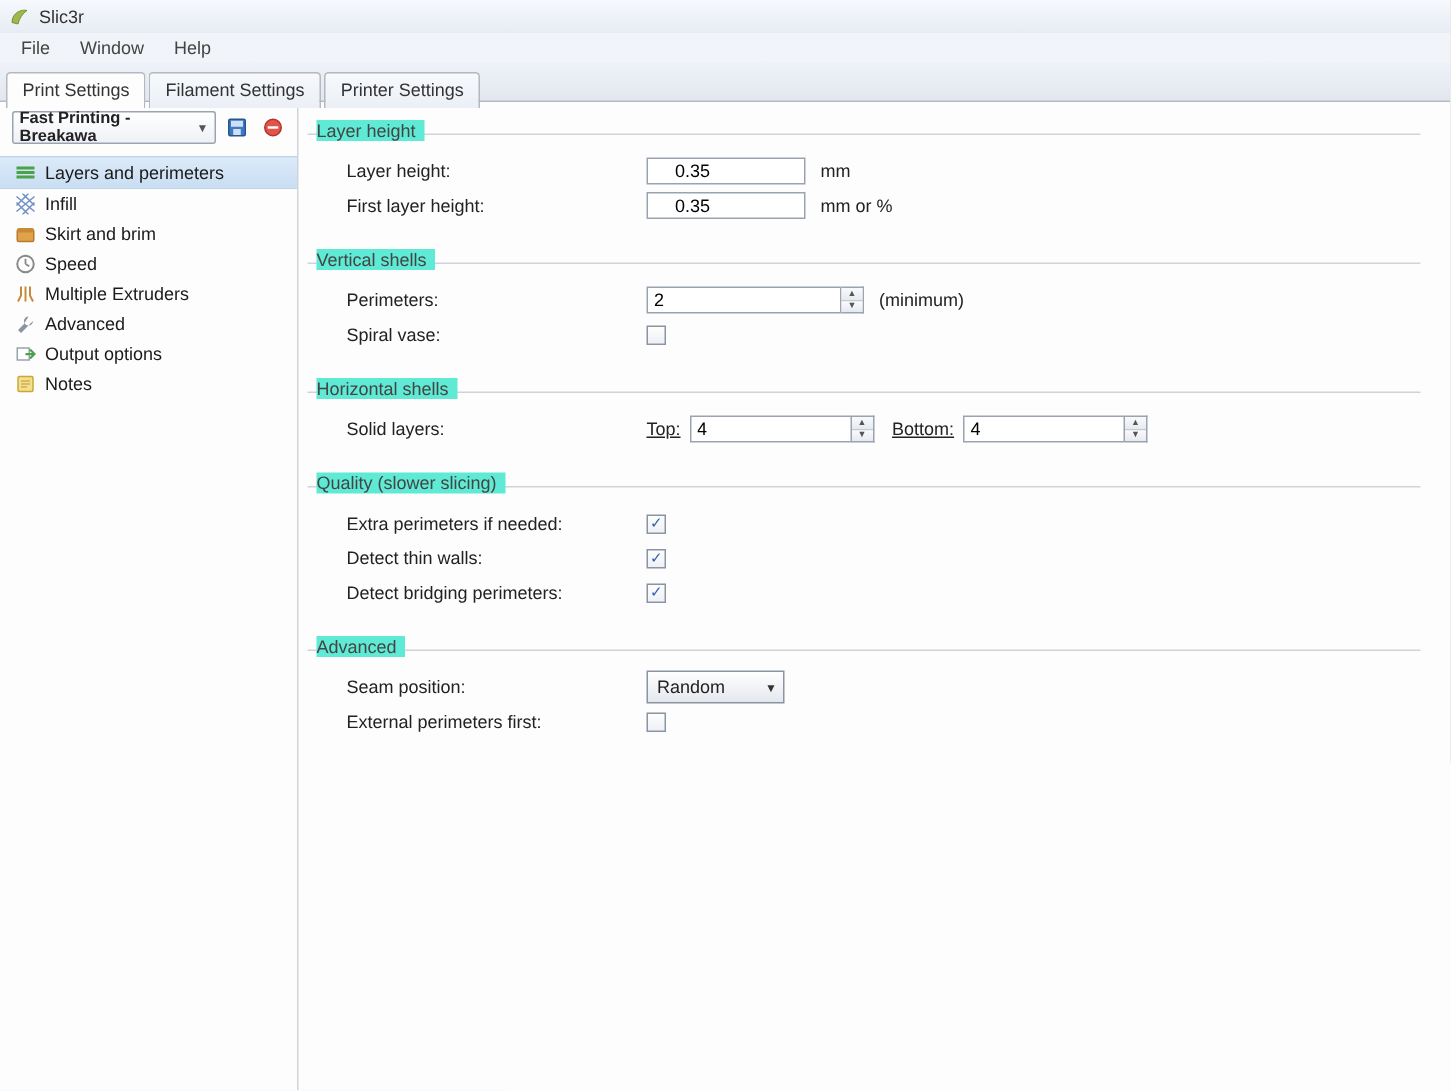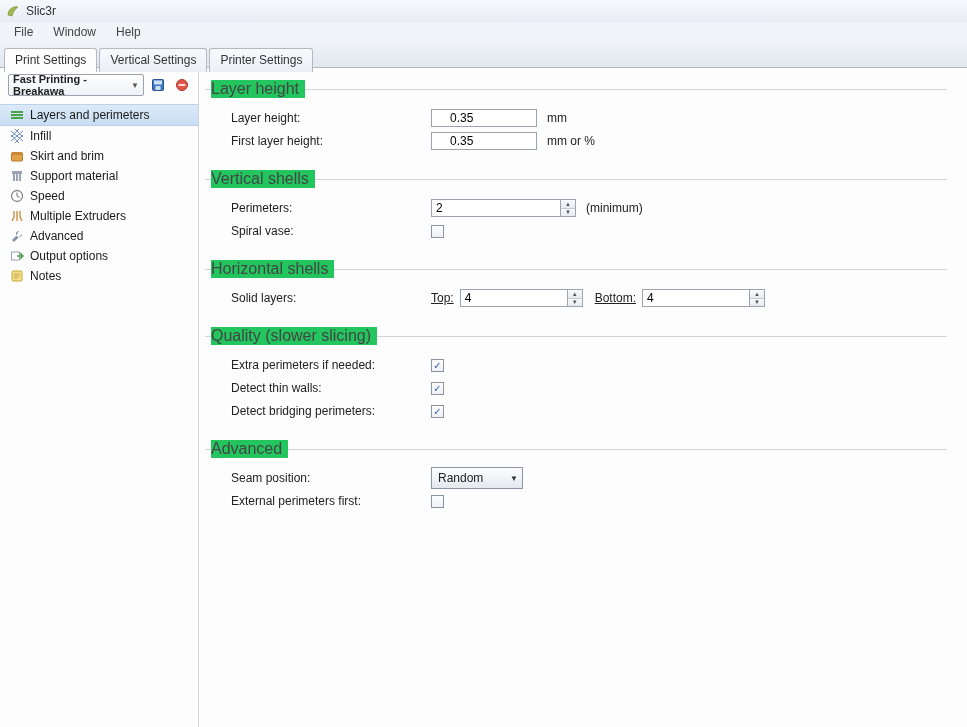--- a/index.html
+++ b/index.html
@@ -19,21 +19,21 @@
   .preset-select .arrow{font-size:8px;color:#555;}
   .icon-btn{width:18px;height:18px;display:flex;align-items:center;justify-content:center;border:1px solid transparent;border-radius:2px;}
   .navlist{padding:2px 0;}
   .nav-item{display:flex;align-items:center;gap:6px;padding:3px 8px 3px 10px;font-size:12px;color:#1a1a1a;}
   .nav-item.selected{background:linear-gradient(to bottom,#dceaf8,#c9def3);border-top:1px solid #bcd3ec;border-bottom:1px solid #bcd3ec;}
   .nav-item .ico{width:14px;height:14px;display:inline-flex;align-items:center;justify-content:center;flex-shrink:0;}
   .content{flex:1;overflow-y:auto;padding:6px 20px 20px 6px;}
   .group{margin:6px 0 18px 0;}
   .group-header{position:relative;padding:0 0 2px 10px;}
   .group-header .line{position:absolute;left:0;right:0;top:9px;height:1px;background:#d0d4da;}
-  .group-header .label{position:relative;background:#22c55e;padding:0 6px 0 0;color:#444;font-size:16px;z-index:1;display:inline-block;margin-left:-4px;}
+  .group-header .label{position:relative;background:#5eead4;padding:0 6px 0 0;color:#444;font-size:12px;z-index:1;display:inline-block;margin-left:-4px;}
   .group-body{padding:6px 0 0 26px;}
   .row{display:flex;align-items:center;min-height:22px;margin:1px 0;}
   .row .lbl{width:200px;color:#222;}
   .row .prelbl{margin-right:6px;color:#222;text-decoration:underline;}
   .row .unit{margin-left:10px;color:#222;}
   .text-input{width:106px;height:18px;border:1px solid #9aa3af;background:#fff;font-size:12px;padding:0 18px;box-sizing:border-box;}
   .spin-wrap{display:flex;align-items:stretch;}
   .spin-input{width:130px;height:18px;border:1px solid #9aa3af;background:#fff;font-size:12px;padding:0 4px;box-sizing:border-box;}
   .spinner{width:14px;display:flex;flex-direction:column;border:1px solid #9aa3af;border-left:none;}
   .spinner .sp{flex:1;background:linear-gradient(to bottom,#f9fafc,#e6eaf0);display:flex;align-items:center;justify-content:center;font-size:6px;color:#555;line-height:1;}
@@ -58,21 +58,21 @@
   </div>
 
   <div class="menubar">
     <div class="menu-item">File</div>
     <div class="menu-item">Window</div>
     <div class="menu-item">Help</div>
   </div>
 
   <div class="tabstrip">
     <div class="tab active">Print Settings</div>
-    <div class="tab">Vertical Settings</div>
+    <div class="tab">Filament Settings</div>
     <div class="tab">Printer Settings</div>
   </div>
 
   <div class="workarea">
 
     <div class="sidebar">
       <div class="preset-row">
         <div class="preset-select">
           <span>Fast Printing - Breakawa</span>
           <span class="arrow">▼</span>
@@ -112,31 +112,20 @@
           <span>Infill</span>
         </div>
         <div class="nav-item">
           <span class="ico">
               <svg width="14" height="14" viewBox="0 0 14 14">
                 <rect x="1.5" y="4" width="11" height="8" rx="1" fill="#e1a24a" stroke="#b57c2a"></rect>
                 <rect x="1.5" y="3" width="11" height="3" rx="1" fill="#c98a36"></rect>
               </svg>
             </span>
           <span>Skirt and brim</span>
-        </div>
-        <div class="nav-item">
-          <span class="ico">
-              <svg width="14" height="14" viewBox="0 0 14 14">
-                <rect x="2" y="2" width="10" height="3" fill="#9aa3af"></rect>
-                <rect x="3" y="5" width="2" height="7" fill="#9aa3af"></rect>
-                <rect x="6" y="5" width="2" height="7" fill="#9aa3af"></rect>
-                <rect x="9" y="5" width="2" height="7" fill="#9aa3af"></rect>
-              </svg>
-            </span>
-          <span>Support material</span>
         </div>
         <div class="nav-item">
           <span class="ico">
               <svg width="14" height="14" viewBox="0 0 14 14">
                 <circle cx="7" cy="7" r="5.5" fill="none" stroke="#888" stroke-width="1.3"></circle>
                 <path d="M7 7 L7 3.5 M7 7 L9.5 8.5" stroke="#888" stroke-width="1.2"></path>
               </svg>
             </span>
           <span>Speed</span>
         </div>

